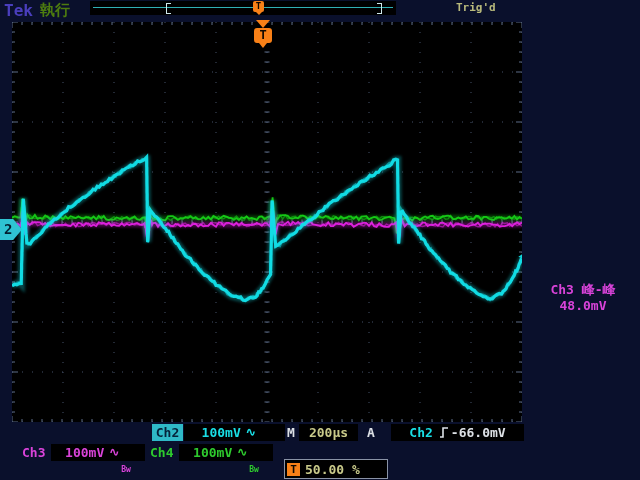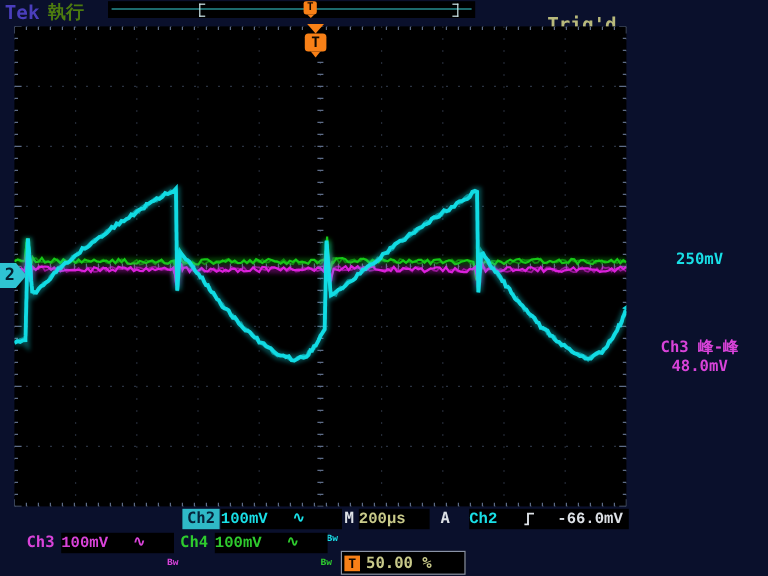--- a/index.html
+++ b/index.html
@@ -1,21 +1,21 @@
 <!DOCTYPE html>
 <html><head>
 <meta charset="utf-8">
 <style>
   html,body{margin:0;padding:0;background:#0a102c;}
   #screen{position:relative;width:640px;height:480px;background:#0a102c;overflow:hidden;
           font-family:"DejaVu Sans Mono","Liberation Mono",monospace;}
   
   #tek{position:absolute;left:4px;top:1px;font-size:16px;font-weight:bold;color:#4a3ebc;letter-spacing:0px;}
   #acq{position:absolute;left:40px;top:1px;font-size:15px;font-weight:bold;color:#4d7c0f;}
-  #trigd{position:absolute;left:456px;top:11px;font-size:16px;font-weight:bold;color:#b9ba7c;}
+  #trigd{position:absolute;left:456px;top:1px;font-size:11px;font-weight:bold;color:#b9ba7c;}
   #recbar{position:absolute;left:90px;top:1px;width:306px;height:14px;background:#000;}
   .recline{position:absolute;left:3px;right:3px;top:6px;height:1px;background:#2fb0b4;}
   .brk{position:absolute;top:2px;width:4px;height:9px;}
   .brkL{left:76px;border-left:1px solid #cfe9ec;border-top:1px solid #cfe9ec;border-bottom:1px solid #cfe9ec;}
   .brkR{left:287px;border-right:1px solid #cfe9ec;border-top:1px solid #cfe9ec;border-bottom:1px solid #cfe9ec;}
   .recflag{position:absolute;left:163px;top:0px;width:11px;height:11px;background:#f88017;color:#100800;
            font-size:9px;font-weight:bold;text-align:center;line-height:11px;border-radius:2px;}
   .recflag:after{content:"";position:absolute;left:3px;top:11px;width:0;height:0;
            border-left:3px solid transparent;border-right:3px solid transparent;border-top:3px solid #f88017;}
   
@@ -32,21 +32,21 @@
   #ch2mark{position:absolute;left:0px;top:219px;width:22px;height:21px;background:#2fc3d2;
           color:#032030;font-size:14px;font-weight:bold;text-align:left;line-height:20px;padding-left:4px;
           box-sizing:border-box;clip-path:polygon(0 0,60% 0,100% 50%,60% 100%,0 100%);}
   
   .meas{position:absolute;left:526px;width:114px;text-align:center;font-size:13px;font-weight:bold;line-height:16px;}
   .m-ch2{top:209px;color:#19dfe6;}
   .m-ch3{top:282px;color:#d943d9;}
   .m-ch4{top:352px;color:#2ecb2e;}
   
   .ro{position:absolute;height:17px;font-size:13px;font-weight:bold;line-height:17px;}
-  .box{background:#000;display:flex;align-items:center;gap:18px;font-family:Liberation Mono, monospace;}
+  .box{background:#000;display:flex;align-items:center;justify-content:center;gap:2px;}
   #ch2badge{left:152px;top:424px;width:31px;background:#2fb9c7;color:#05233a;text-align:center;}
   #ch2box{left:184px;top:424px;width:101px;color:#19dfe6;}
   #mpfx{left:287px;top:424px;color:#dde1e6;}
   #tbbox{left:299px;top:424px;width:59px;color:#c9ca8a;}
   #apfx{left:367px;top:424px;color:#dde1e6;}
   #trigbox{left:391px;top:424px;width:133px;color:#dde1e6;}
   #trigbox .src{color:#19dfe6;margin-right:4px;}
   #ch3lbl{left:22px;top:444px;color:#d943d9;}
   #ch3box{left:51px;top:444px;width:94px;color:#d943d9;}
   #ch4lbl{left:150px;top:444px;color:#2ecb2e;}
@@ -396,21 +396,20 @@
   </div>
 
   <div id="trigpos">
     <div class="tp-tri"></div>
     <div class="tp-badge">T</div>
   </div>
 
   <div id="ch2mark">2</div>
 
   <div class="meas m-ch2">
-    <div>250mV</div>
   </div>
   <div class="meas m-ch3">
     <div>Ch3 峰-峰</div>
     <div>48.0mV</div>
   </div>
 
   <div class="ro" id="ch2badge">Ch2</div>
   <div class="ro box" id="ch2box">
     <span>100mV</span>
     <span class="squig">∿</span>

